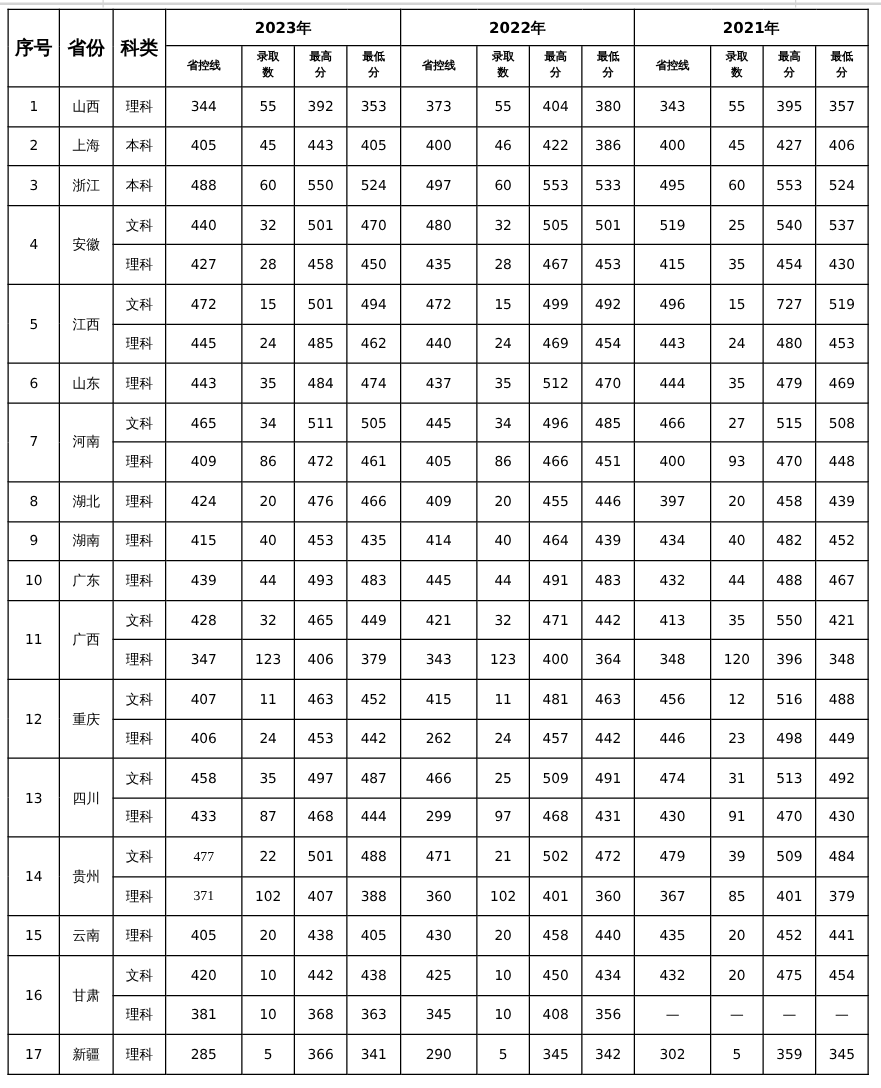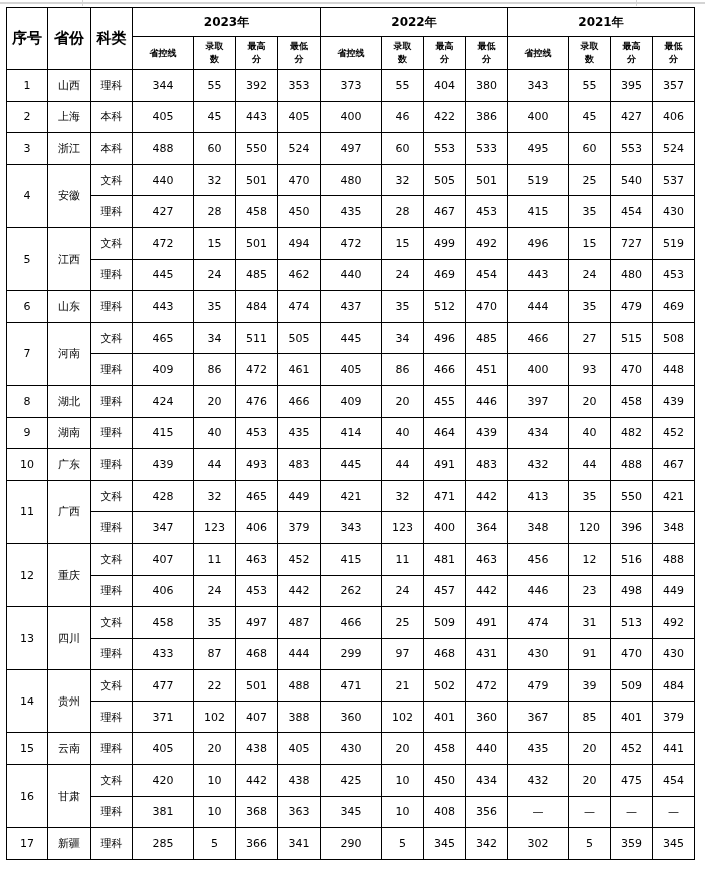--- a/index.html
+++ b/index.html
@@ -9,21 +9,21 @@
     .topline-tick1 { position: absolute; left: 82px; top: 0; width: 1px; height: 6px; background: #d4d4d4; }
     .topline-tick2 { position: absolute; left: 636px; top: 0; width: 1px; height: 6px; background: #d4d4d4; }
     table.score { position: absolute; left: 6px; top: 7px; border-collapse: collapse; table-layout: fixed; }
     table.score td, table.score th { border: 1.4px solid #000; text-align: center; vertical-align: middle; padding: 0; }
     th.main { font-size: 15px; font-weight: bold; }
     th.year { height: 28px; font-size: 12px; font-weight: bold; }
     th.sub { height: 32px; font-size: 9px; font-weight: bold; line-height: 13px; }
     td { height: 30.6px; font-size: 11px; font-family: "DejaVu Sans", sans-serif; }
     td.idx { font-size: 11px; }
     td.prov, td.kind { font-size: 11px; }
-    td.low { vertical-align: bottom; padding-bottom: 4px; }
+    td.low { vertical-align: bottom; padding-bottom: 4px; font-family: Liberation Serif, serif; }
   </style>
 </head>
 <body>
 
 <div class="topline"></div>
 <div class="topline-tick1"></div>
 <div class="topline-tick2"></div>
 
 <table class="score">
   <colgroup>

